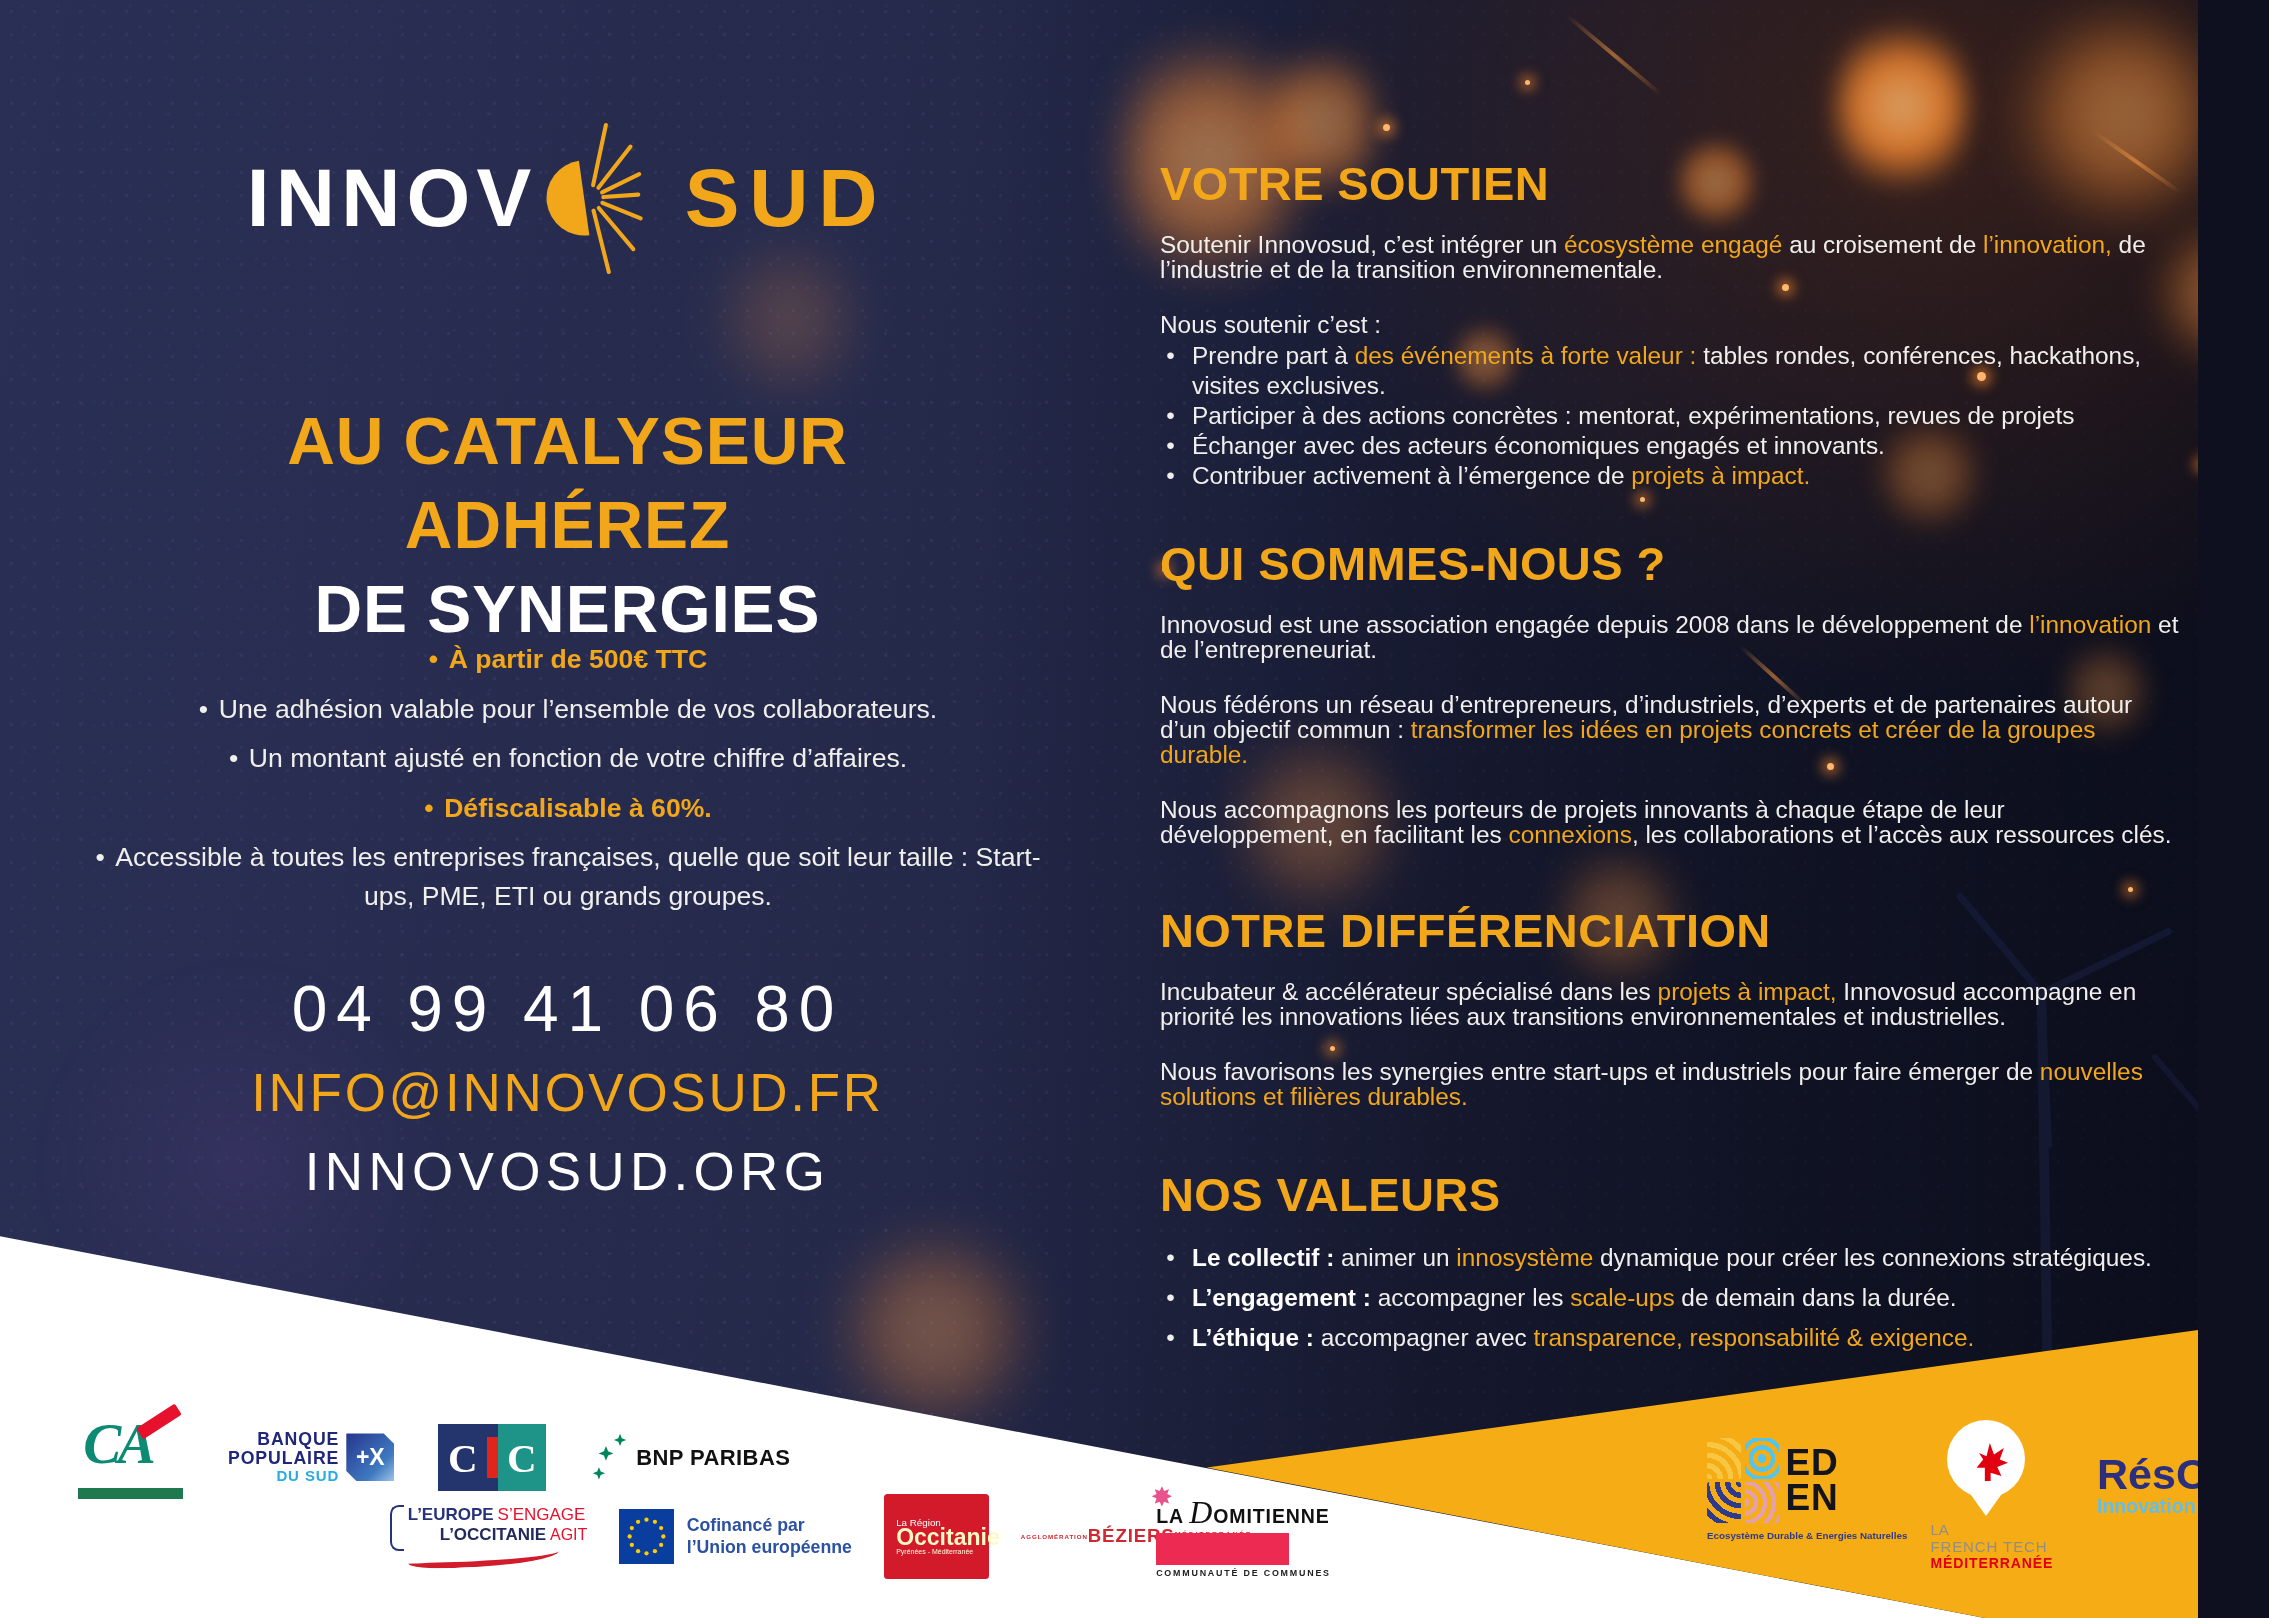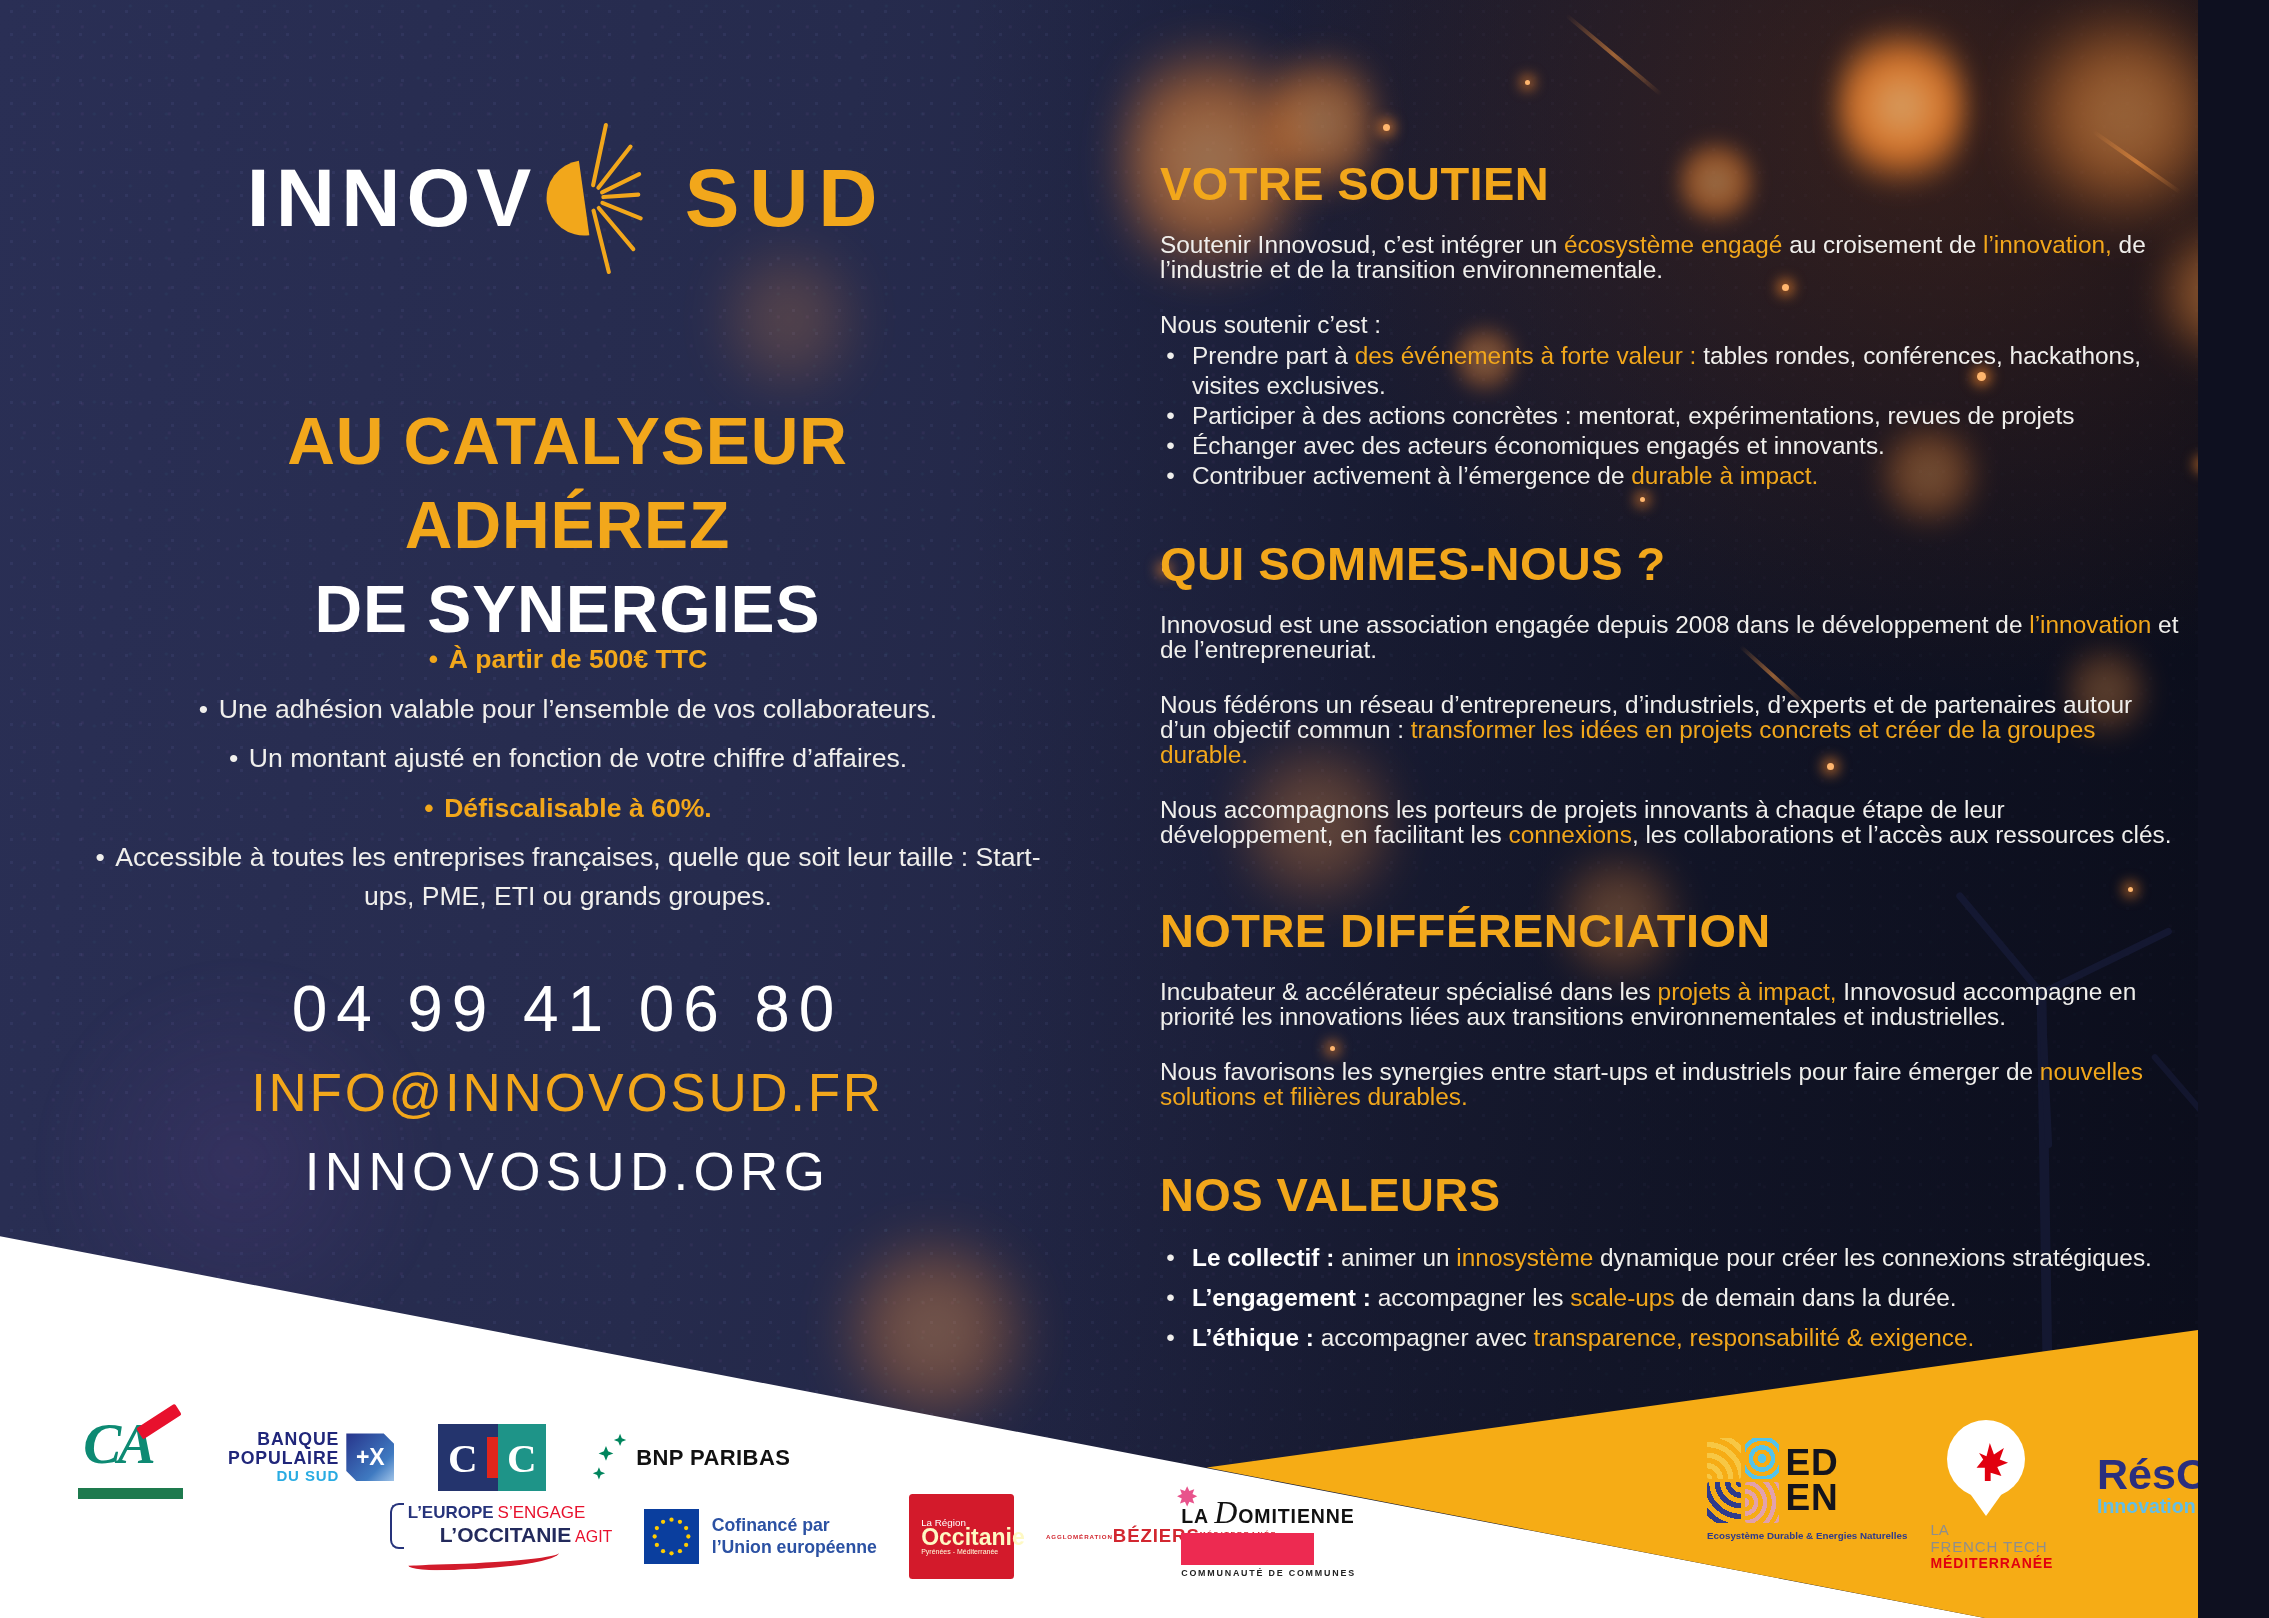--- a/index.html
+++ b/index.html
@@ -91,21 +91,21 @@
     background:linear-gradient(90deg, #24346d 0 56%, #1e9488 56% 100%); gap:8.9px;}
   .cic-c{color:#fff; font-size:41px; font-weight:700; font-family:"Liberation Serif", serif;}
   .cic-i{width:11.5px; height:41px; background:#e1251b;}
   
   .logo-bnp{display:flex; align-items:center; gap:7px;}
   .bnp-text{font-size:22px; font-weight:700; color:#111; letter-spacing:0.4px;}
   
   .logo-eur{position:relative; padding-left:17.7px;}
   .eur-bracket{position:absolute; left:0; top:0; width:14px; height:46px; border:2.7px solid #26337b; border-right:none; border-radius:8.9px 0 0 8.9px;}
   .eur-l1 b{color:#26337b; font-size:17px;} .eur-l1 span{color:#e8112d; font-size:17px;}
-  .eur-l2 b{color:#232a5c; font-size:21px;padding-left:32px;} .eur-l2 span{color:#e8112d; font-size:16px;}
+  .eur-l2 b{color:#232a5c; font-size:17px;padding-left:32px;} .eur-l2 span{color:#e8112d; font-size:16px;}
   .eur-swoosh{width:151px; height:19.5px; border-bottom:6.2px solid #d21c2c; border-radius:0 0 100% 45%; transform:rotate(-2deg); margin-top:1.8px;}
   
   .logo-ue{display:flex; align-items:center; gap:12.4px;}
   .ue-text div{font-size:17.7px; font-weight:700; color:#2b51a3; line-height:22px;}
   
   .logo-occ{width:105px; height:85px; background:#d31a2b; border-radius:3.5px; display:flex; align-items:center; padding:7px; gap:5.3px;}
   .occ-text .s1{font-size:9.8px; color:#fff;}
   .occ-text .s2{font-size:23px; font-weight:700; color:#fef9c3; line-height:19.5px;}
   .occ-text .s3{font-size:7px; color:#ffd; }
   
@@ -266,21 +266,21 @@
   </div>
 
   <section class="sec" id="sec-soutien" style="top:156px;">
     <h2>VOTRE SOUTIEN</h2>
     <p><span class="sg-w">Soutenir Innovosud, c’est intégrer un </span><span class="sg-a">écosystème engagé</span><span class="sg-w"> au croisement de </span><span class="sg-a">l’innovation,</span><span class="sg-w"> de l’industrie et de la transition environnementale.</span></p>
     <p class="intro"><span class="sg-w">Nous soutenir c’est :</span></p>
     <ul>
         <li><span class="dot">•</span><span class="btxt"><span class="sg-w">Prendre part à </span><span class="sg-a">des événements à forte valeur :</span><span class="sg-w"> tables rondes, conférences, hackathons, visites exclusives.</span></span></li>
         <li><span class="dot">•</span><span class="btxt"><span class="sg-w">Participer à des actions concrètes : mentorat, expérimentations, revues de projets</span></span></li>
         <li><span class="dot">•</span><span class="btxt"><span class="sg-w">Échanger avec des acteurs économiques engagés et innovants.</span></span></li>
-        <li><span class="dot">•</span><span class="btxt"><span class="sg-w">Contribuer activement à l’émergence de </span><span class="sg-a">durable à impact.</span></span></li>
+        <li><span class="dot">•</span><span class="btxt"><span class="sg-w">Contribuer activement à l’émergence de </span><span class="sg-a">projets à impact.</span></span></li>
       </ul>
   </section>
 
   <section class="sec" id="sec-qui" style="top:536px;">
     <h2>QUI SOMMES-NOUS ?</h2>
     <p><span class="sg-w">Innovosud est une association engagée depuis 2008 dans le développement de </span><span class="sg-a">l’innovation</span><span class="sg-w"> et de l’entrepreneuriat.</span></p>
     <p><span class="sg-w">Nous fédérons un réseau d’entrepreneurs, d’industriels, d’experts et de partenaires autour d’un objectif commun : </span><span class="sg-a">transformer les idées en projets concrets et créer de la groupes durable.</span></p>
     <p><span class="sg-w">Nous accompagnons les porteurs de projets innovants à chaque étape de leur développement, en facilitant les </span><span class="sg-a">connexions</span><span class="sg-w">, les collaborations et l’accès aux ressources clés.</span></p>
   </section>
 

